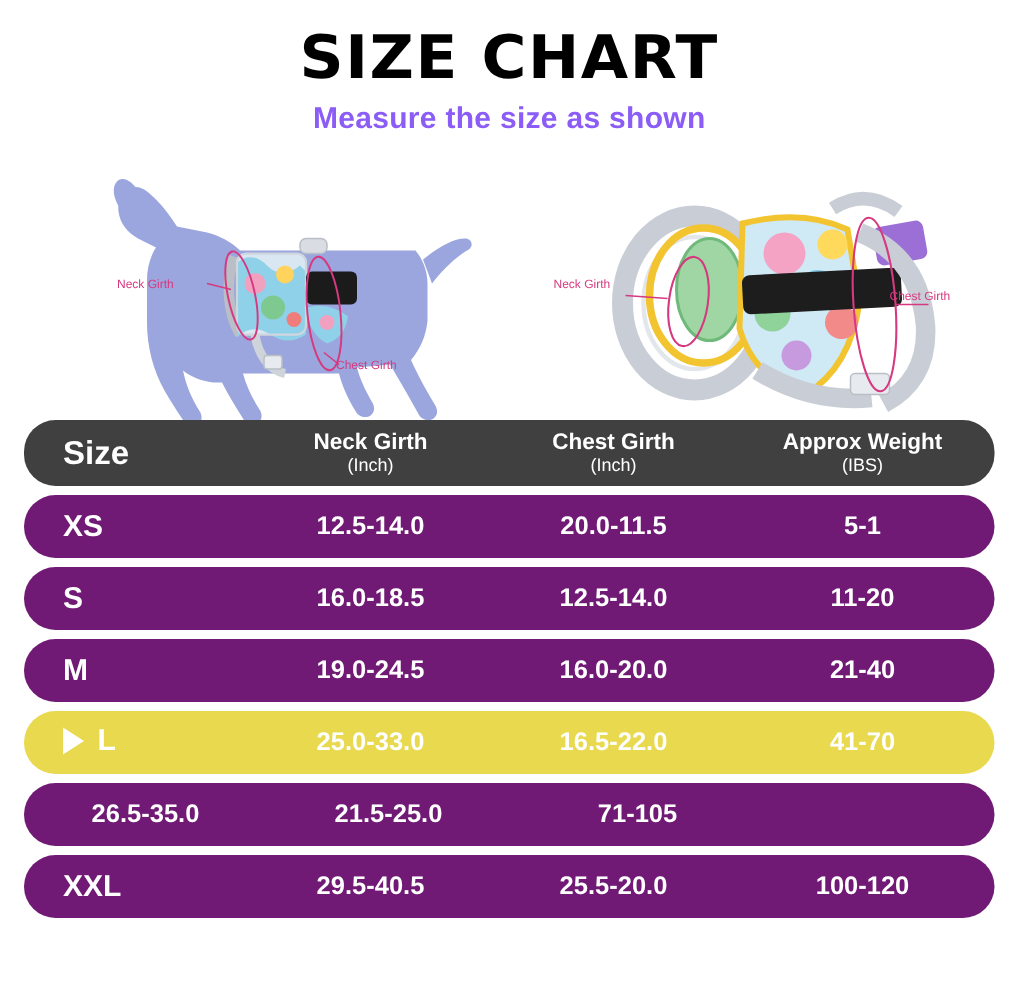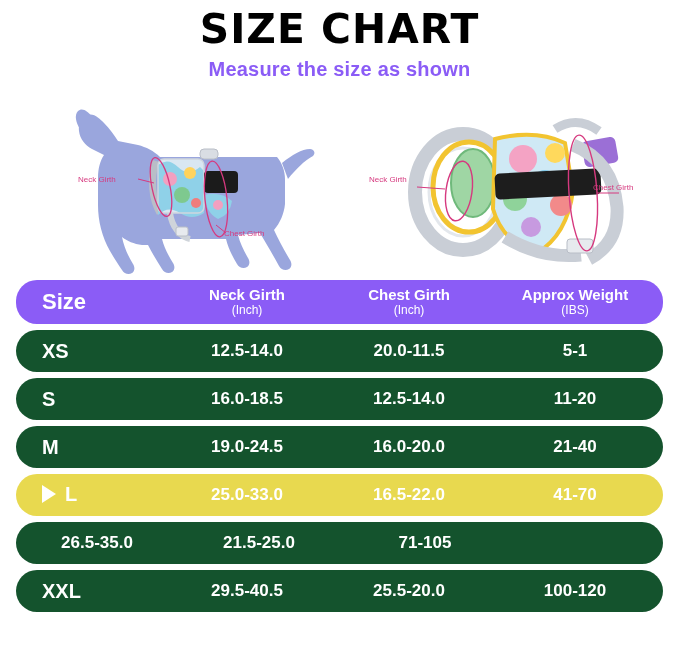--- a/index.html
+++ b/index.html
@@ -12,21 +12,21 @@
     width: 679px;
     height: 662px;
     font-family: "Liberation Sans", sans-serif;
     overflow: hidden;
     position: relative;
   }
 
   
   .header {
     text-align: center;
-    padding-top: 8px;
+    padding-top: 18px;
   }
   .title {
     font-size: 40px;
     font-weight: 900;
     letter-spacing: 1px;
     color: #000000;
     line-height: 1.05;
     font-family: "DejaVu Sans", sans-serif;
     transform: scaleX(1.02);
   }
@@ -69,26 +69,26 @@
   .row {
     display: flex;
     align-items: center;
     height: 42px;
     border-radius: 21px;
     margin-bottom: 6px;
     color: #ffffff;
     font-weight: 700;
   }
   .row.head {
-    background: #8b5cf6;
+    background: #404040;
     color: #ffffff;
     height: 44px;
   }
   .row.body {
-    background: #14532d;
+    background: #701a75;
   }
   .row.highlight {
     background: #e8d94f;
   }
   .cell {
     text-align: center;
     font-size: 17px;
     line-height: 1.1;
   }
   .c-size   { width: 150px; padding-left: 26px; text-align: left; }

